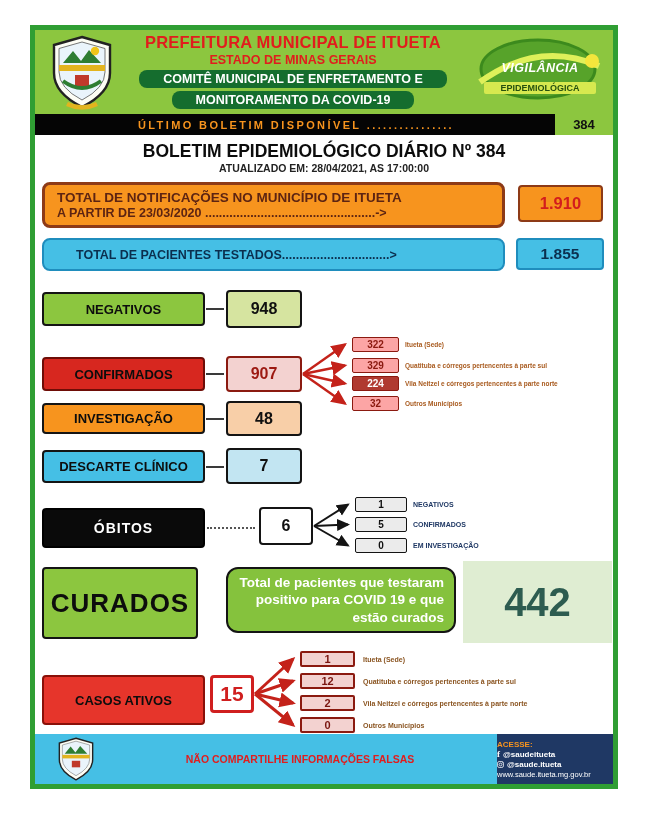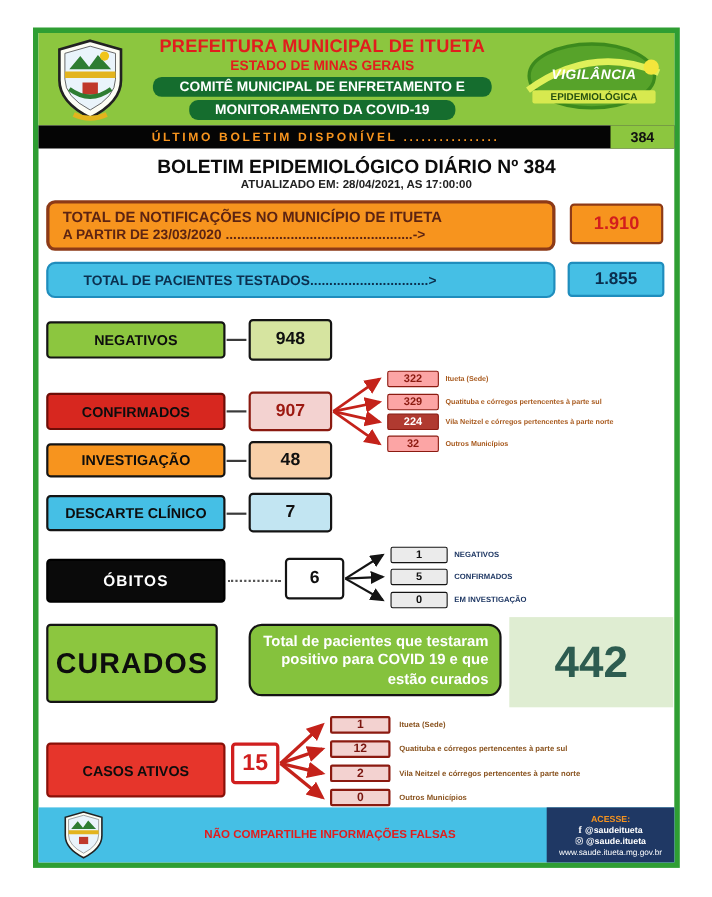--- a/index.html
+++ b/index.html
@@ -62,21 +62,21 @@
   .mlab{position:absolute;font-weight:bold;white-space:nowrap;color:#a85a1e;font-size:6.5px;}
   .mlab.navy{color:#1f3864;font-size:7px;}
   .mlab.cat{color:#8a5420;font-size:7px;}
   .dash{position:absolute;width:18px;border-top:2.6px solid #3a3a3a;}
   .dots{position:absolute;width:48px;border-top:2.4px dotted #555;}
   svg.arrows{position:absolute;pointer-events:none;}
 
   .footer{position:absolute;left:0;top:704px;width:578px;height:50px;background:#45bfe5;}
   .f-coat{position:absolute;left:22px;top:3px;width:38px;height:44px;}
   .f-warn{position:absolute;left:95px;top:19px;width:340px;text-align:center;color:#e11d1d;font-weight:bold;font-size:10.5px;}
-  .f-social{position:absolute;left:462px;top:0;width:116px;height:50px;background:#1f3864;display:flex;flex-direction:column;align-items:center;justify-content:center;gap:1px;}
+  .f-social{position:absolute;left:462px;top:0;width:116px;height:50px;background:#1f3864;display:flex;flex-direction:column;justify-content:center;gap:1px;}
   .f-access{color:#f7941e;font-weight:bold;font-size:8px;}
   .f-row{display:flex;align-items:center;gap:3px;color:#fff;font-size:8px;font-weight:bold;}
   .f-site{color:#fff;font-size:7.5px;}
   .fb{color:#fff;font-weight:bold;font-size:9px;font-family:"Liberation Serif",serif;line-height:1;}
 </style>
 </head>
 <body>
 
 <div class="page">
   <div class="frame">

